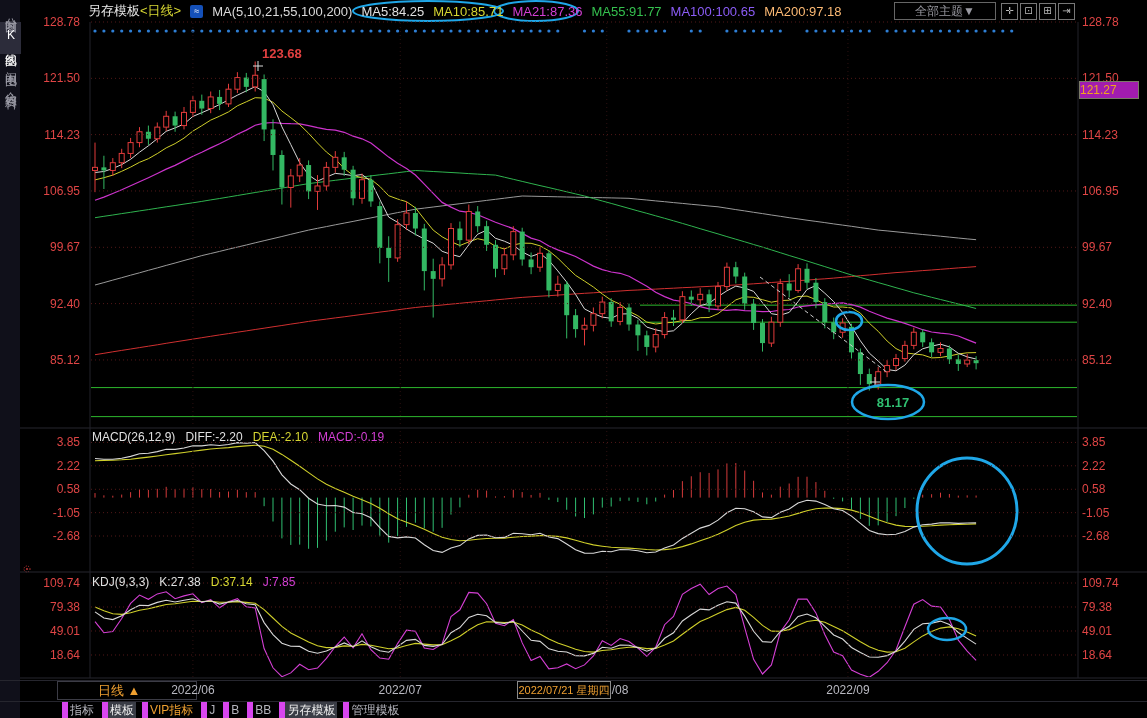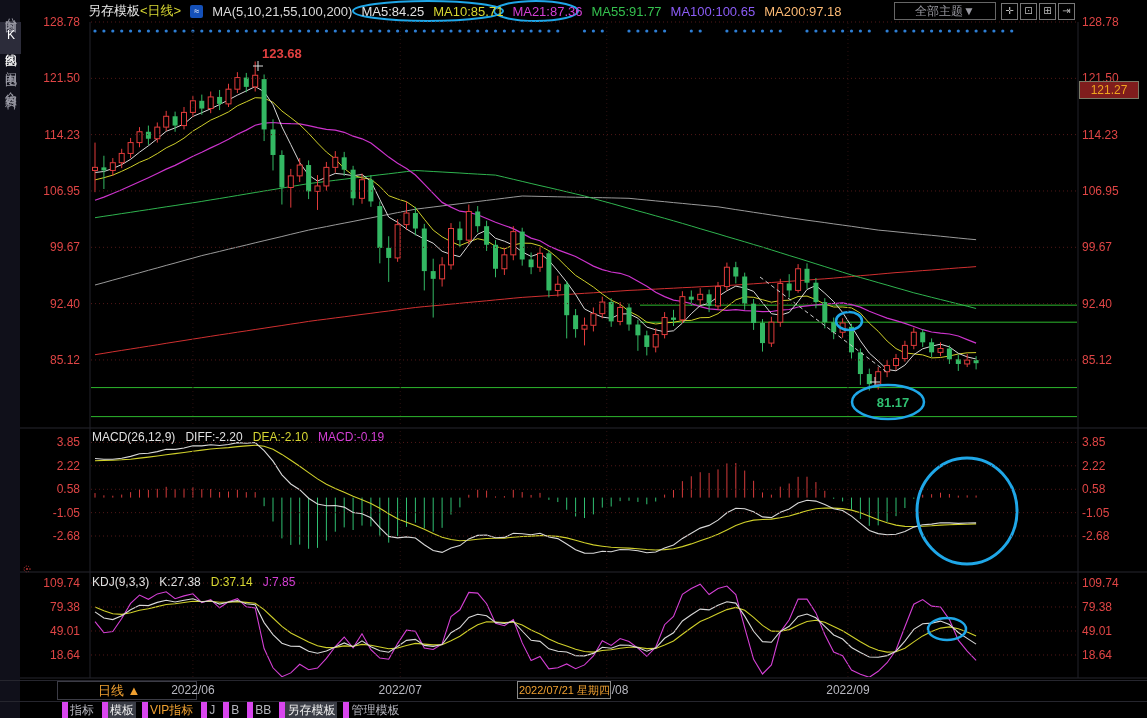--- a/index.html
+++ b/index.html
@@ -22,30 +22,30 @@
   #top-right{position:absolute;right:72px;top:2px;display:flex;align-items:center;gap:5px;z-index:6;}
   #theme-btn{border:1px solid #666;color:#9a9aa2;font-size:12px;padding:0 20px;height:16px;
     line-height:16px;cursor:pointer;}
   .tr-ico{width:15px;height:15px;border:1px solid #777;color:#bbb;font-size:10px;line-height:14px;
     text-align:center;cursor:pointer;}
   
   .ylab{position:absolute;font-size:12px;color:#e04545;height:14px;line-height:14px;z-index:4;}
   .ylab.L{left:18px;width:62px;text-align:right;}
   .ylab.R{left:1082px;width:64px;text-align:left;}
   #price-box{position:absolute;left:1079px;top:81px;width:58px;height:16px;border:1px solid #7a7a66;
-    background:#7f1d1d;color:#f0a51f;font-size:12px;line-height:16px;text-align:center;z-index:7;}
+    background:#a21caf;color:#f0a51f;font-size:12px;line-height:16px;text-align:left;z-index:7;}
   
   .ind-head{position:absolute;left:92px;display:flex;gap:10px;font-size:12px;white-space:nowrap;z-index:6;text-align:center;}
   
   #xrow{position:absolute;left:0;top:680px;width:1147px;height:20px;z-index:6;}
   #period-box{position:absolute;left:57px;top:1px;width:98px;height:17px;border:1px solid #3c3c46;
     color:#f0a030;font-size:13px;line-height:17px;padding-left:40px;cursor:pointer;}
   .xmonth{position:absolute;top:3px;font-size:12px;color:#b8b8c0;transform:translateX(-50%);}
   #date-box{position:absolute;left:517px;top:1px;width:92px;height:16px;border:1px solid #8a8a8a;
-    background:#000;color:#f0a030;font-size:11px;line-height:16px;text-align:right;z-index:8;}
+    background:#000;color:#f0a030;font-size:11px;line-height:16px;text-align:center;z-index:8;}
   .hline{position:absolute;left:0;width:1147px;height:1px;background:#26262e;}
   
   #tabs{position:absolute;left:62px;top:702px;height:16px;display:flex;gap:6px;z-index:6;}
   .tab{font-size:12px;color:#b5b5bd;line-height:16px;padding:0 2px;cursor:pointer;border-left:6px solid #d946ef;}
   .tab.hl{background:#3a3d46;color:#ececec;}
   .tab.vip{color:#f0a030;}
   svg{position:absolute;left:0;top:0;z-index:2;}
 </style>
 </head>
 <body>

